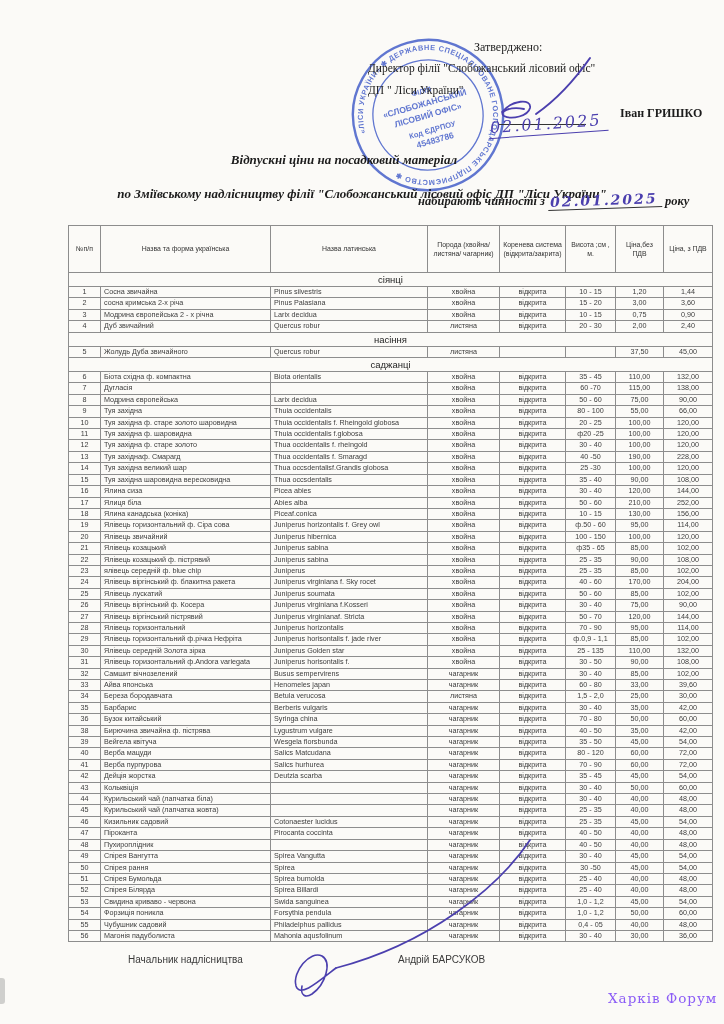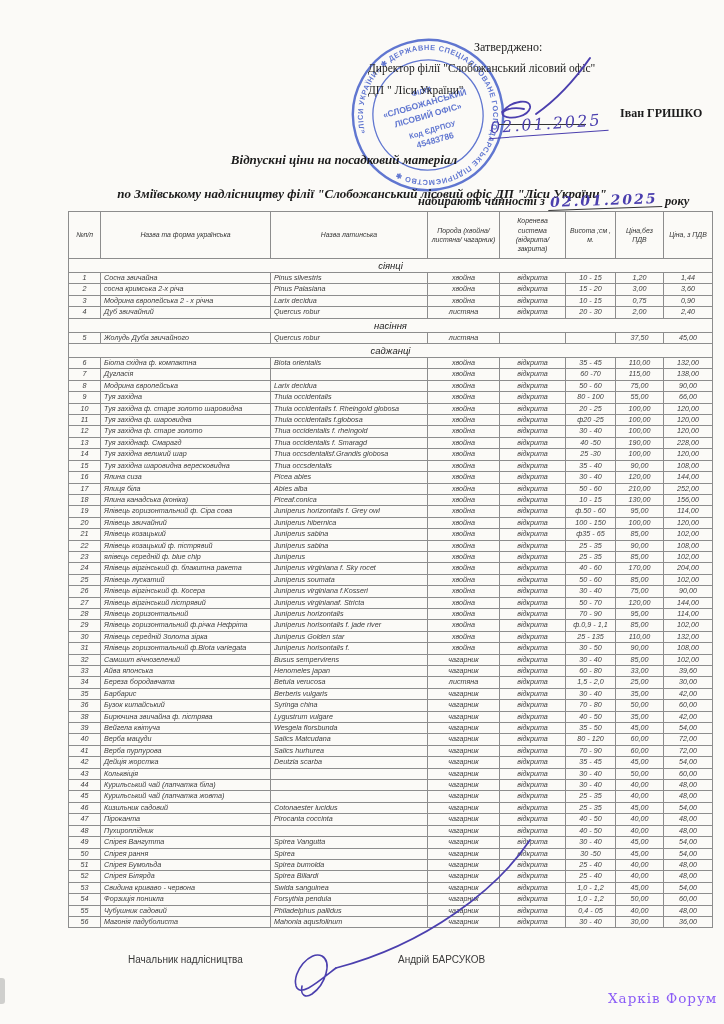--- a/index.html
+++ b/index.html
@@ -17,21 +17,21 @@
   
   .title1{position:absolute;left:0;top:152px;width:724px;text-align:center;
           font-family:"Liberation Serif",serif;font-style:italic;font-weight:bold;font-size:13px;color:#1b1b1b;
           transform:translateX(-18px);}
   .title2{position:absolute;left:0;top:170px;width:724px;text-align:center;
           font-family:"Liberation Serif",serif;font-style:italic;font-weight:bold;font-size:13px;color:#1b1b1b;margin-top:16px;}
   .effective{position:absolute;left:418px;top:192px;font-family:"Liberation Serif",serif;
              font-style:italic;font-weight:bold;font-size:12.5px;color:#1b1b1b;white-space:nowrap;}
   .effective .hand{font-size:14px;border-bottom:1.2px solid #333;padding:0 4px 0 2px;display:inline-block;transform:rotate(-2deg);}
   
-  .tbl-wrap{position:absolute;left:68px;top:211px;width:644px;font-style:italic;}
+  .tbl-wrap{position:absolute;left:68px;top:225px;width:644px;}
   table{border-collapse:collapse;table-layout:fixed;width:644px;}
   th,td{border:1px solid #8d8d8d;overflow:hidden;}
   table{border:1.4px solid #5f5f5f;}
   thead th{height:44px;font-size:6.9px;font-weight:normal;color:#333;text-align:center;vertical-align:middle;padding:1px 2px;line-height:1.35;background:#fbfaf7;}
   td.sec{height:13px;text-align:center;font-size:9.5px;color:#1f1f1f;line-height:13px;padding:0;}
   tbody td{height:10.4px;line-height:10.4px;font-size:7.2px;color:#3d3d3d;padding:0 3px;white-space:nowrap;}
   tbody td.c0{text-align:center;padding:0 1px;}
   tbody td.c1,tbody td.c2{text-align:left;}
   tbody td.c3,tbody td.c4,tbody td.c5,tbody td.c6,tbody td.c7{text-align:center;}
   
@@ -419,21 +419,21 @@
             <td class="c1">Ялівець середній Золота зірка</td>
             <td class="c2">Juniperus Golden star</td>
             <td class="c3">хвойна</td>
             <td class="c4">відкрита</td>
             <td class="c5">25 - 135</td>
             <td class="c6">110,00</td>
             <td class="c7">132,00</td>
           </tr>
           <tr>
             <td class="c0">31</td>
-            <td class="c1">Ялівець горизонтальний ф.Biota variegata</td>
+            <td class="c1">Ялівець горизонтальний ф.Andora variegata</td>
             <td class="c2">Juniperus horisontalis f.</td>
             <td class="c3">хвойна</td>
             <td class="c4">відкрита</td>
             <td class="c5">30 - 50</td>
             <td class="c6">90,00</td>
             <td class="c7">108,00</td>
           </tr>
           <tr>
             <td class="c0">32</td>
             <td class="c1">Самшит вічнозелений</td>

